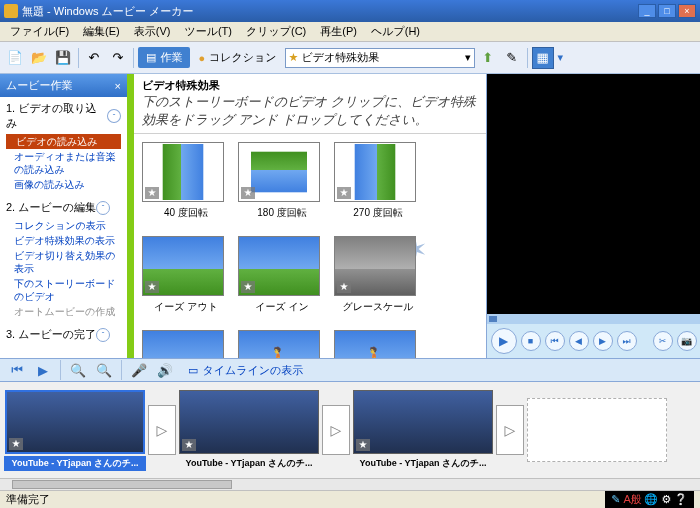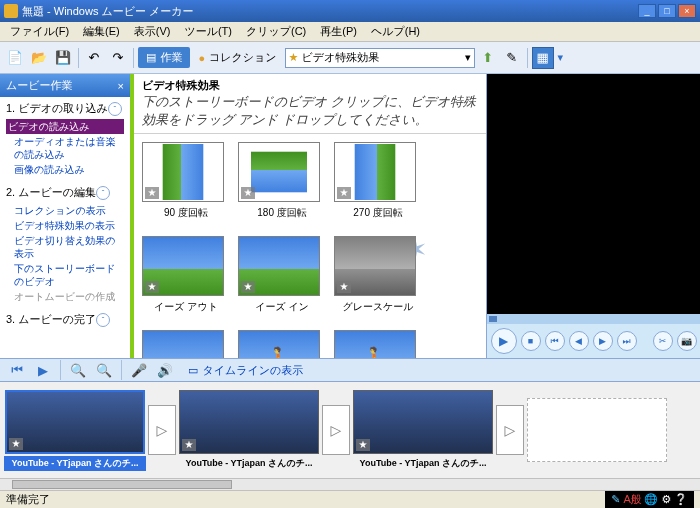--- a/index.html
+++ b/index.html
@@ -12,28 +12,28 @@
 .menubar { height: 20px; background: #ece9d8; display: flex; align-items: center; padding: 0 4px; gap: 2px; border-bottom: 1px solid #c0c0c0; }
 .menubar span { padding: 18px 6px; }
 .toolbar { height: 32px; background: #e8eef8; border-bottom: 1px solid #a8c0e0; display: flex; align-items: center; padding: 0 4px; gap: 2px; }
 .tbtn { width: 22px; height: 22px; border: 1px solid transparent; display: inline-flex; align-items: center; justify-content: center; font-size: 13px; }
 .sep { width: 1px; height: 20px; background: #a8c0e0; margin: 0 2px; }
 .pill { background: #4080d0; color: #fff; padding: 3px 8px; border-radius: 2px; display: flex; align-items: center; gap: 4px; }
 .collection-btn { padding: 3px 6px; display: flex; align-items: center; gap: 4px; }
 .combo { border: 1px solid #7a9ac8; background: #fff; height: 20px; width: 190px; display: flex; align-items: center; padding: 0 3px; }
 .star { color: #d8a020; }
 .mid { flex: 1; display: flex; min-height: 0; background: #fff; }
-.sidebar { width: 134px; background: #fff; display: flex; flex-direction: column; border-right: 4px solid #84cc16; }
+.sidebar { width: 134px; background: #fff; display: flex; flex-direction: column; border-right: 7px solid #84cc16; }
 .sidehead { background: linear-gradient(#5a9ae8, #3070c8); color: #fff; padding: 4px 6px; display: flex; justify-content: space-between; align-items: center; }
 .sidehead .x { }
 .task-sec { padding: 4px 6px; }
 .task-sec h4 { font-weight: normal; font-size: 11px; margin-bottom: 3px; display: flex; justify-content: flex-start; align-items: center; }
 .collapse-ico { width: 14px; height: 14px; border: 1px solid #88a8d8; border-radius: 50%; display: inline-flex; align-items: center; justify-content: center; font-size: 8px; color: #3070c8; }
 .task-sec a { display: block; color: #0040c0; text-decoration: none; padding: 1px 0 1px 8px; font-size: 10px; line-height: 1.3; }
-.task-sec .sel { background: #701a75; color: #fff; padding: 1px 2px; }
+.task-sec .sel { background: #c2410c; color: #fff; padding: 1px 10px; }
 .task-sec .gray { color: #909090; }
 .center { flex: 1; display: flex; flex-direction: column; background: #fff; min-width: 0; }
 .chead { padding: 4px 8px; border-bottom: 1px solid #d0d0d0; }
 .chead .t { font-weight: bold; color: #000; }
 .chead .s { font-size: 13px; color: #404040; font-style: italic; }
 .grid { flex: 1; padding: 8px; display: grid; grid-template-columns: repeat(3, 88px); gap: 16px 8px; align-content: start; overflow: hidden; }
 .eff { text-align: center; }
 .thumb { width: 82px; height: 60px; border: 1px solid #808080; position: relative; overflow: hidden; }
 .bliss { background: linear-gradient(#4080e0 0%, #70a8f0 55%, #60b040 56%, #409020 100%); }
 .bliss.gray { background: linear-gradient(#808080 0%, #b0b0b0 55%, #909090 56%, #606060 100%); }
@@ -155,21 +155,21 @@
     <div class="chead">
       <div class="t">ビデオ特殊効果</div>
       <div class="s">下のストーリーボードのビデオ クリップに、ビデオ特殊効果をドラッグ アンド ドロップしてください。</div>
     </div>
     <div class="grid">
       <div class="eff">
         <div class="thumb">
             <div class="bliss rot" style="transform:scale(.7) rotate(90deg);width:100%;height:100%"></div>
             <span class="star-corner">★</span>
           </div>
-        <div class="lbl">90 度回転</div>
+        <div class="lbl">40 度回転</div>
       </div>
       <div class="eff">
         <div class="thumb">
             <div class="bliss rot" style="transform:scale(.7) rotate(180deg);width:100%;height:100%"></div>
             <span class="star-corner">★</span>
           </div>
         <div class="lbl">180 度回転</div>
       </div>
       <div class="eff">
         <div class="thumb">

